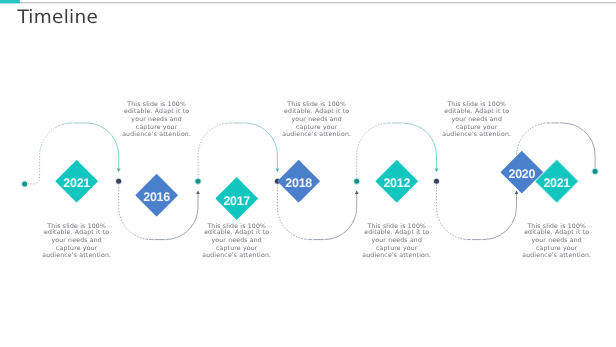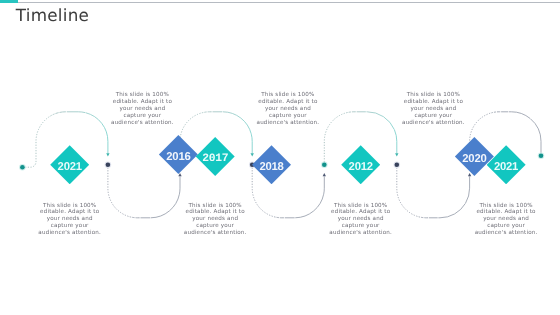--- a/index.html
+++ b/index.html
@@ -105,32 +105,32 @@
         <div class="shape"></div>
         <div class="year">2021</div>
       </div>
       <div class="blurb" style="left: 24.7px; top: 202.5px;">
         <div class="blurb-line">This slide is 100%</div>
         <div class="blurb-line">editable. Adapt it to</div>
         <div class="blurb-line">your needs and</div>
         <div class="blurb-line">capture your</div>
         <div class="blurb-line">audience's attention.</div>
       </div>
-      <div class="diamond blue" style="left: 122.9px; top: 135px; margin-left: 36px;">
+      <div class="diamond blue" style="left: 122.9px; top: 158px;">
         <div class="shape"></div>
         <div class="year">2016</div>
       </div>
       <div class="blurb" style="left: 97.4px; top: 92.4px;">
         <div class="blurb-line">This slide is 100%</div>
         <div class="blurb-line">editable. Adapt it to</div>
         <div class="blurb-line">your needs and</div>
         <div class="blurb-line">capture your</div>
         <div class="blurb-line">audience's attention.</div>
       </div>
-      <div class="diamond teal" style="left: 195.7px; top: 137px; font-family: Liberation Mono, monospace;">
+      <div class="diamond teal" style="left: 195.7px; top: 161px;">
         <div class="shape"></div>
         <div class="year">2017</div>
       </div>
       <div class="blurb" style="left: 170.2px; top: 202.5px;">
         <div class="blurb-line">This slide is 100%</div>
         <div class="blurb-line">editable. Adapt it to</div>
         <div class="blurb-line">your needs and</div>
         <div class="blurb-line">capture your</div>
         <div class="blurb-line">audience's attention.</div>
       </div>

